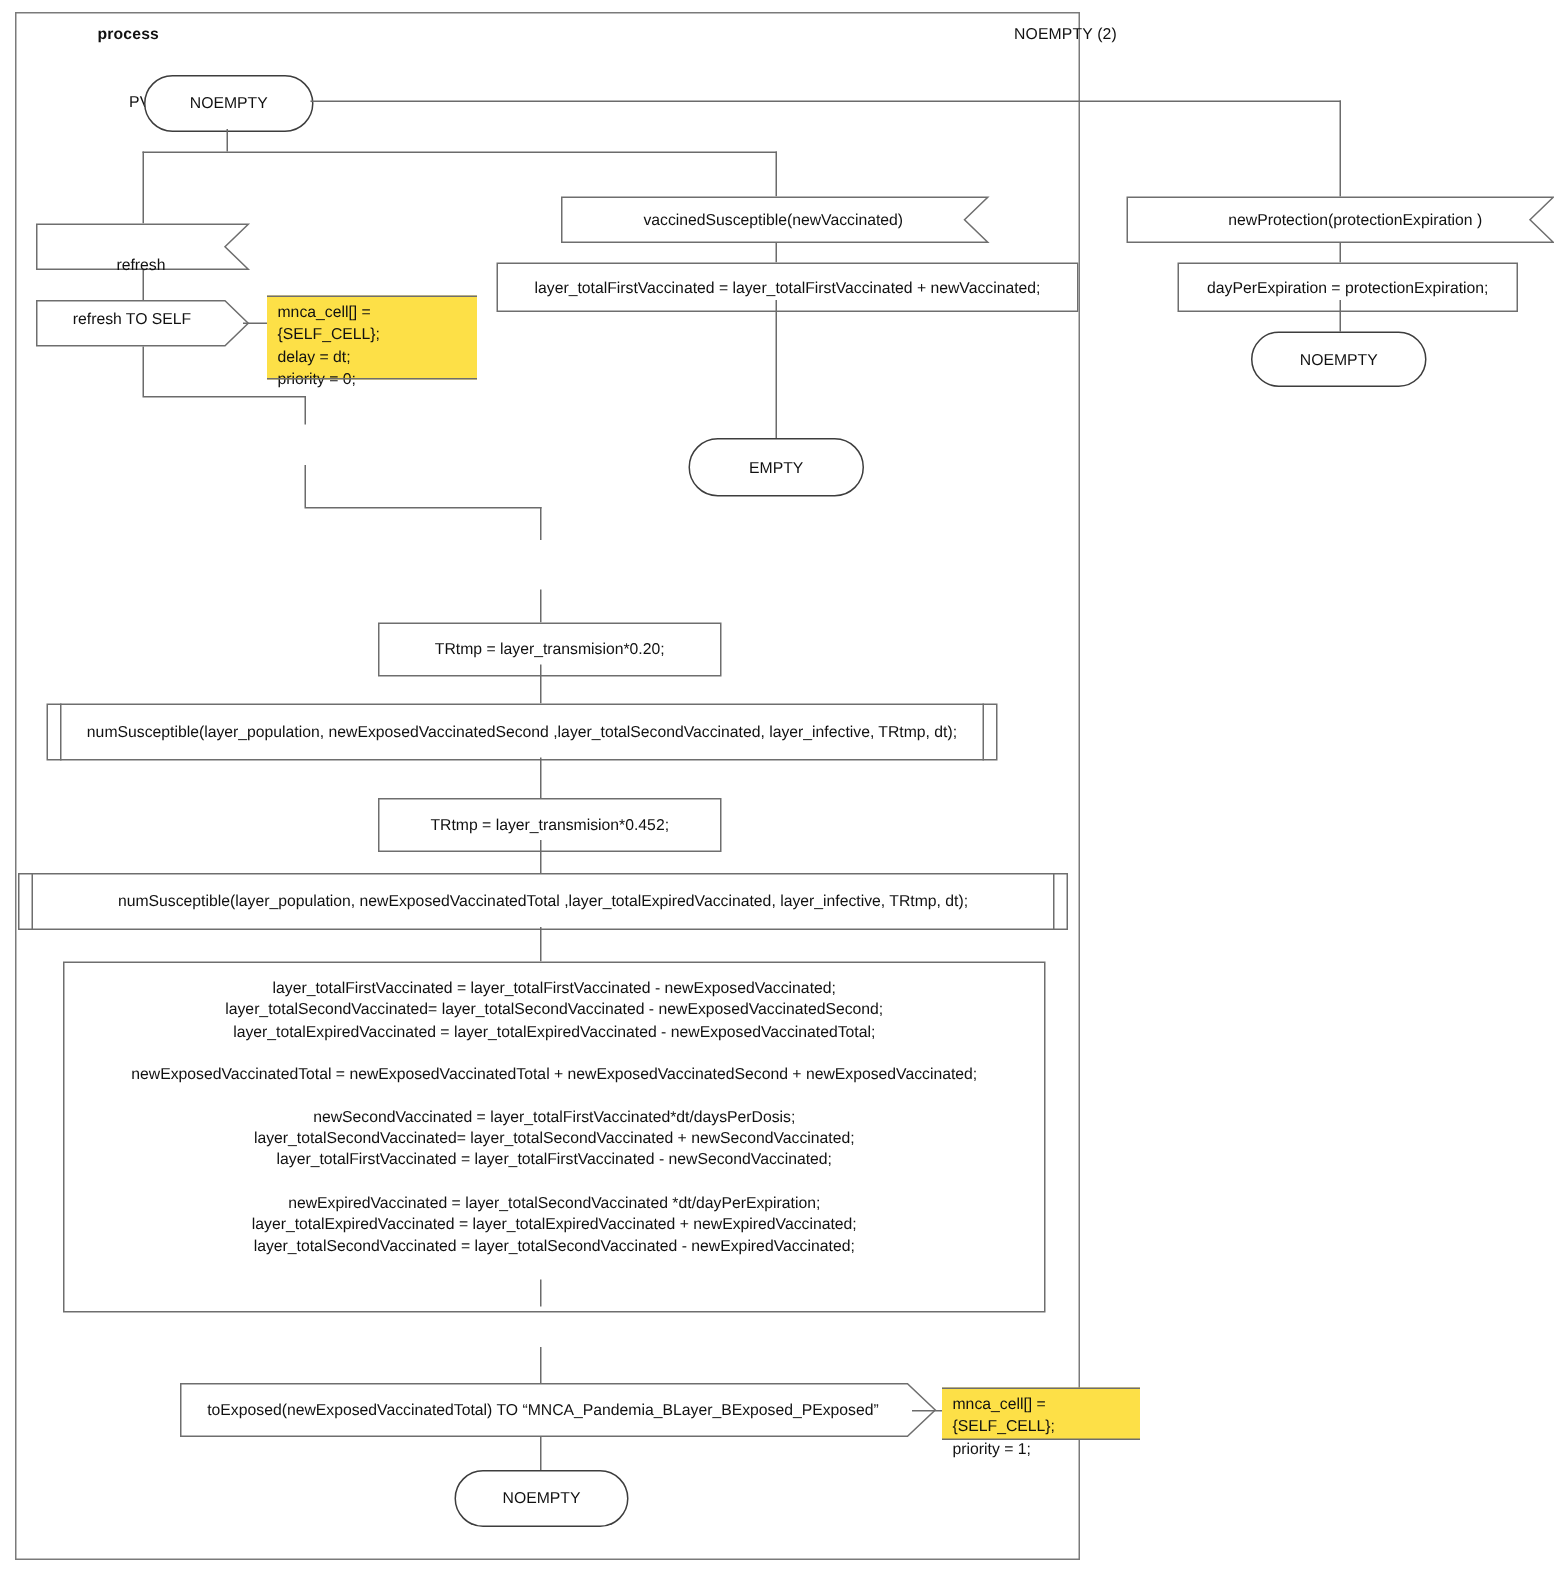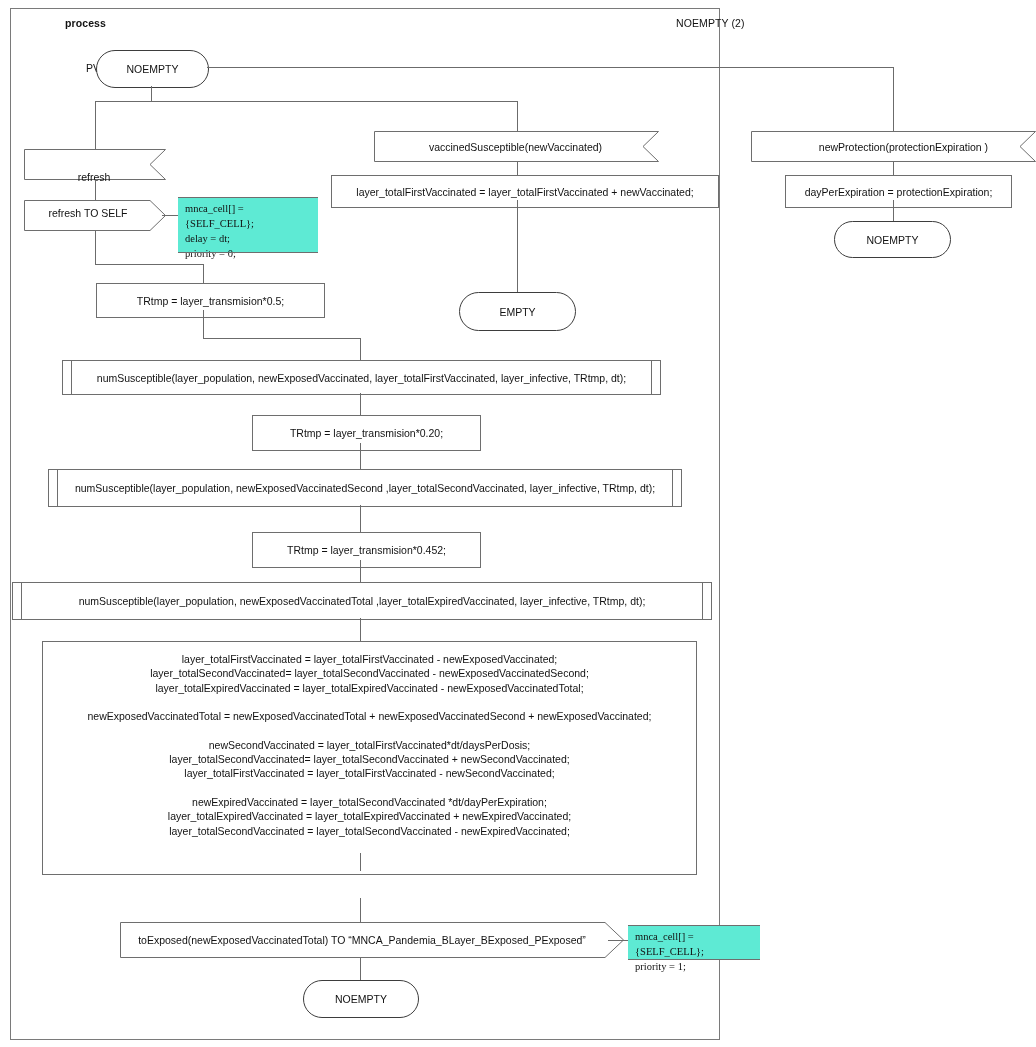--- a/index.html
+++ b/index.html
@@ -109,27 +109,26 @@
   }
   .output .body{
     position:absolute;left:0;top:0;right:0;bottom:0;
     display:flex;align-items:center;justify-content:center;
   }
   .output svg{position:absolute;left:0;top:0;overflow:visible;}
 
   
   .comment{
     position:absolute;
-    background:#5eead4;
+    background:#fde047;
     font-size:10.5px;color:#111;
     white-space:pre-line;
     line-height:15px;
     padding:4px 6px 16px 7px;
     box-sizing:border-box;
-    font-family:Liberation Serif, serif;
   }
   .comment::before{
     content:"";position:absolute;left:0;top:0;right:0;height:1px;background:#6e6e6e;
   }
   .comment::after{
     content:"";position:absolute;left:0;bottom:0;right:0;height:1px;background:#6e6e6e;
   }
 </style>
 </head>
 <body>
@@ -170,21 +169,20 @@
 
   <div class="ln h thick" style="left:162px;top:215px;width:18px;height:1px;"></div>
   <div class="comment" style="left:178px;top:197px;width:140px;height:56px;">mnca_cell[] = {SELF_CELL};
 delay = dt;
 priority = 0;</div>
 
   <div class="ln v thick" style="left:95px;top:231px;width:1px;height:33px;"></div>
   <div class="ln h thick" style="left:95px;top:264px;width:109px;height:1px;"></div>
   <div class="ln v thick" style="left:203px;top:264px;width:1px;height:19px;"></div>
 
-  <div class="task" style="left:96px;top:283px;width:215px;height:27px;">TRtmp  = layer_transmision*0.5;</div>
 
   <div class="ln v thick" style="left:203px;top:310px;width:1px;height:28px;"></div>
   <div class="ln h thick" style="left:203px;top:338px;width:158px;height:1px;"></div>
   <div class="ln v thick" style="left:360px;top:338px;width:1px;height:22px;"></div>
 
   <div class="input" style="left:374px;top:131px;width:285px;height:31px;">
     <svg width="285" height="31" viewBox="0 0 285 31">
       <path d="M0.5,0.5 H284.5 L269,15.5 L284.5,30.5 H0.5 Z" fill="#ffffff" stroke="#6e6e6e" stroke-width="1"></path>
     </svg>
     <div class="body" style="padding-right:18px;">vaccinedSusceptible(newVaccinated)</div>
@@ -206,29 +204,28 @@
   </div>
 
   <div class="ln v thick" style="left:893px;top:162px;width:1px;height:13px;"></div>
 
   <div class="task" style="left:785px;top:175px;width:213px;height:25px;">dayPerExpiration = protectionExpiration;</div>
 
   <div class="ln v thick" style="left:893px;top:200px;width:1px;height:21px;"></div>
 
   <div class="state" style="left:834px;top:221px;width:115px;height:35px;">NOEMPTY</div>
 
-  <div class="proc" style="left:62px;top:360px;width:597px;height:33px;">numSusceptible(layer_population, newExposedVaccinated, layer_totalFirstVaccinated, layer_infective, TRtmp, dt);</div>
 
   <div class="ln v thick" style="left:360px;top:393px;width:1px;height:22px;"></div>
 
   <div class="task" style="left:252px;top:415px;width:215px;height:28px;">TRtmp = layer_transmision*0.20;</div>
 
   <div class="ln v thick" style="left:360px;top:443px;width:1px;height:26px;"></div>
 
-  <div class="proc" style="left:48px;top:469px;width:632px;height:36px;">numSusceptible(layer_population, newExposedVaccinatedSecond ,layer_totalSecondVaccinated, layer_infective, TRtmp, dt);</div>
+  <div class="proc" style="left:31px;top:469px;width:632px;height:36px;">numSusceptible(layer_population, newExposedVaccinatedSecond ,layer_totalSecondVaccinated, layer_infective, TRtmp, dt);</div>
 
   <div class="ln v thick" style="left:360px;top:505px;width:1px;height:27px;"></div>
 
   <div class="task" style="left:252px;top:532px;width:215px;height:28px;">TRtmp = layer_transmision*0.452;</div>
 
   <div class="ln v thick" style="left:360px;top:560px;width:1px;height:22px;"></div>
 
   <div class="proc" style="left:12px;top:582px;width:698px;height:36px;">numSusceptible(layer_population, newExposedVaccinatedTotal ,layer_totalExpiredVaccinated, layer_infective, TRtmp, dt);</div>
 
   <div class="ln v thick" style="left:360px;top:618px;width:1px;height:23px;"></div>

